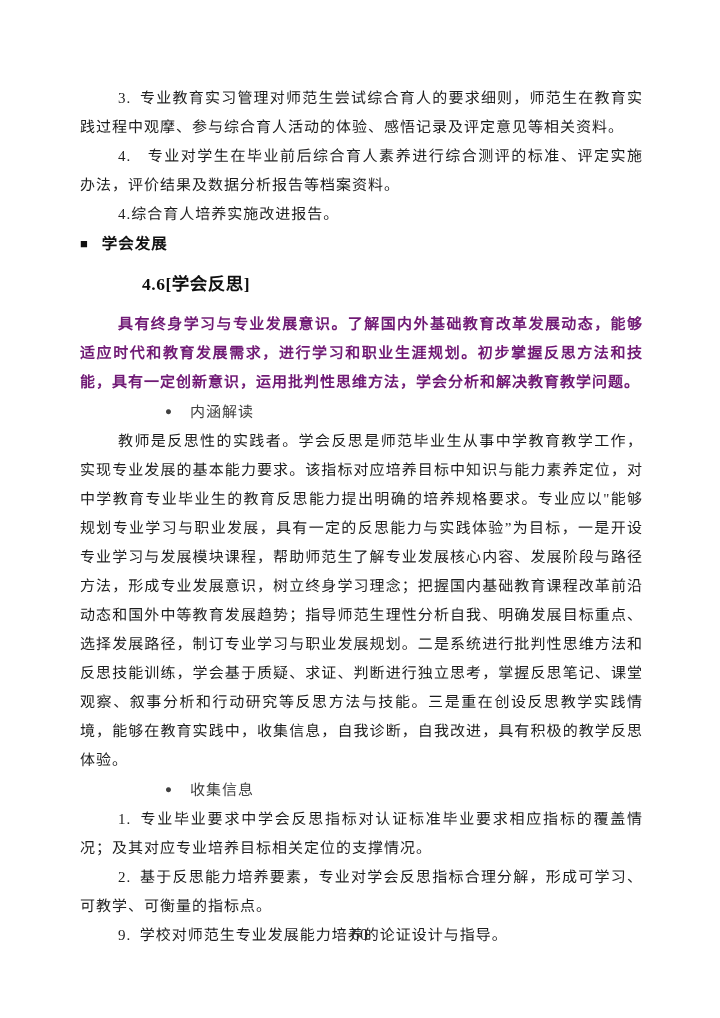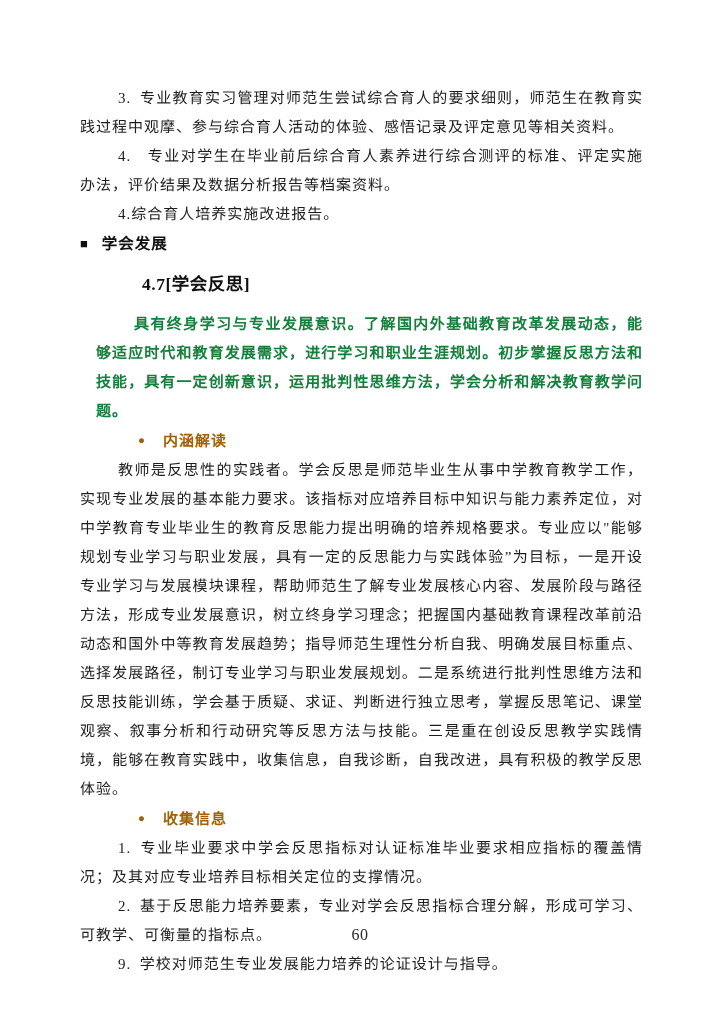--- a/index.html
+++ b/index.html
@@ -18,21 +18,21 @@
     padding: 84px 77px 0 80px;
   }
   p.body {
     font-size: 15px;
     line-height: 29px;
     letter-spacing: 1px;
     text-align: justify;
     white-space: pre-wrap;
   }
   p.indent { text-indent: 38px; }
-  p.intro { font-weight: bold; color: #15803d; margin-left: 16px; }
+  p.intro { font-weight: bold; color: #701a75; }
   .band-head {
     font-weight: bold;
     font-size: 15.5px;
     line-height: 29px;
     color: #111111;
     letter-spacing: 1px;
   }
   .band-head .sq {
     font-size: 13px;
     margin-right: 13px;
@@ -40,25 +40,25 @@
   }
   .sec-head {
     margin: 12px 0 11px 62px;
     font-weight: bold;
     font-size: 17.5px;
     line-height: 29px;
     color: #0f0f0f;
     letter-spacing: 0.5px;
   }
   .bullet-head {
-    margin-left: 58px;
-    font-weight: bold;
+    margin-left: 85px;
+    font-weight: normal;
     font-size: 15px;
     line-height: 29px;
-    color: #a16207;
+    color: #404040;
     letter-spacing: 1px;
   }
   .bullet-head .dot {
     font-size: 11.5px;
     margin-right: 17px;
     vertical-align: 2px;
   }
   .page-number {
     position: absolute;
     top: 926px;
@@ -79,21 +79,21 @@
     <p class="body indent">3. 专业教育实习管理对师范生尝试综合育人的要求细则，师范生在教育实践过程中观摩、参与综合育人活动的体验、感悟记录及评定意见等相关资料。</p>
 
     <p class="body indent">4. 专业对学生在毕业前后综合育人素养进行综合测评的标准、评定实施办法，评价结果及数据分析报告等档案资料。</p>
 
     <p class="body indent">4.综合育人培养实施改进报告。</p>
 
     <div class="band-head">
       <span class="sq">■</span><span>学会发展</span>
     </div>
 
-    <div class="sec-head">4.7[学会反思]</div>
+    <div class="sec-head">4.6[学会反思]</div>
 
     <p class="body indent intro">具有终身学习与专业发展意识。了解国内外基础教育改革发展动态，能够适应时代和教育发展需求，进行学习和职业生涯规划。初步掌握反思方法和技能，具有一定创新意识，运用批判性思维方法，学会分析和解决教育教学问题。</p>
 
     <div class="bullet-head">
       <span class="dot">●</span><span>内涵解读</span>
     </div>
 
     <p class="body indent">教师是反思性的实践者。学会反思是师范毕业生从事中学教育教学工作，实现专业发展的基本能力要求。该指标对应培养目标中知识与能力素养定位，对中学教育专业毕业生的教育反思能力提出明确的培养规格要求。专业应以"能够规划专业学习与职业发展，具有一定的反思能力与实践体验”为目标，一是开设专业学习与发展模块课程，帮助师范生了解专业发展核心内容、发展阶段与路径方法，形成专业发展意识，树立终身学习理念；把握国内基础教育课程改革前沿动态和国外中等教育发展趋势；指导师范生理性分析自我、明确发展目标重点、选择发展路径，制订专业学习与职业发展规划。二是系统进行批判性思维方法和反思技能训练，学会基于质疑、求证、判断进行独立思考，掌握反思笔记、课堂观察、叙事分析和行动研究等反思方法与技能。三是重在创设反思教学实践情境，能够在教育实践中，收集信息，自我诊断，自我改进，具有积极的教学反思体验。</p>
 
     <div class="bullet-head">

